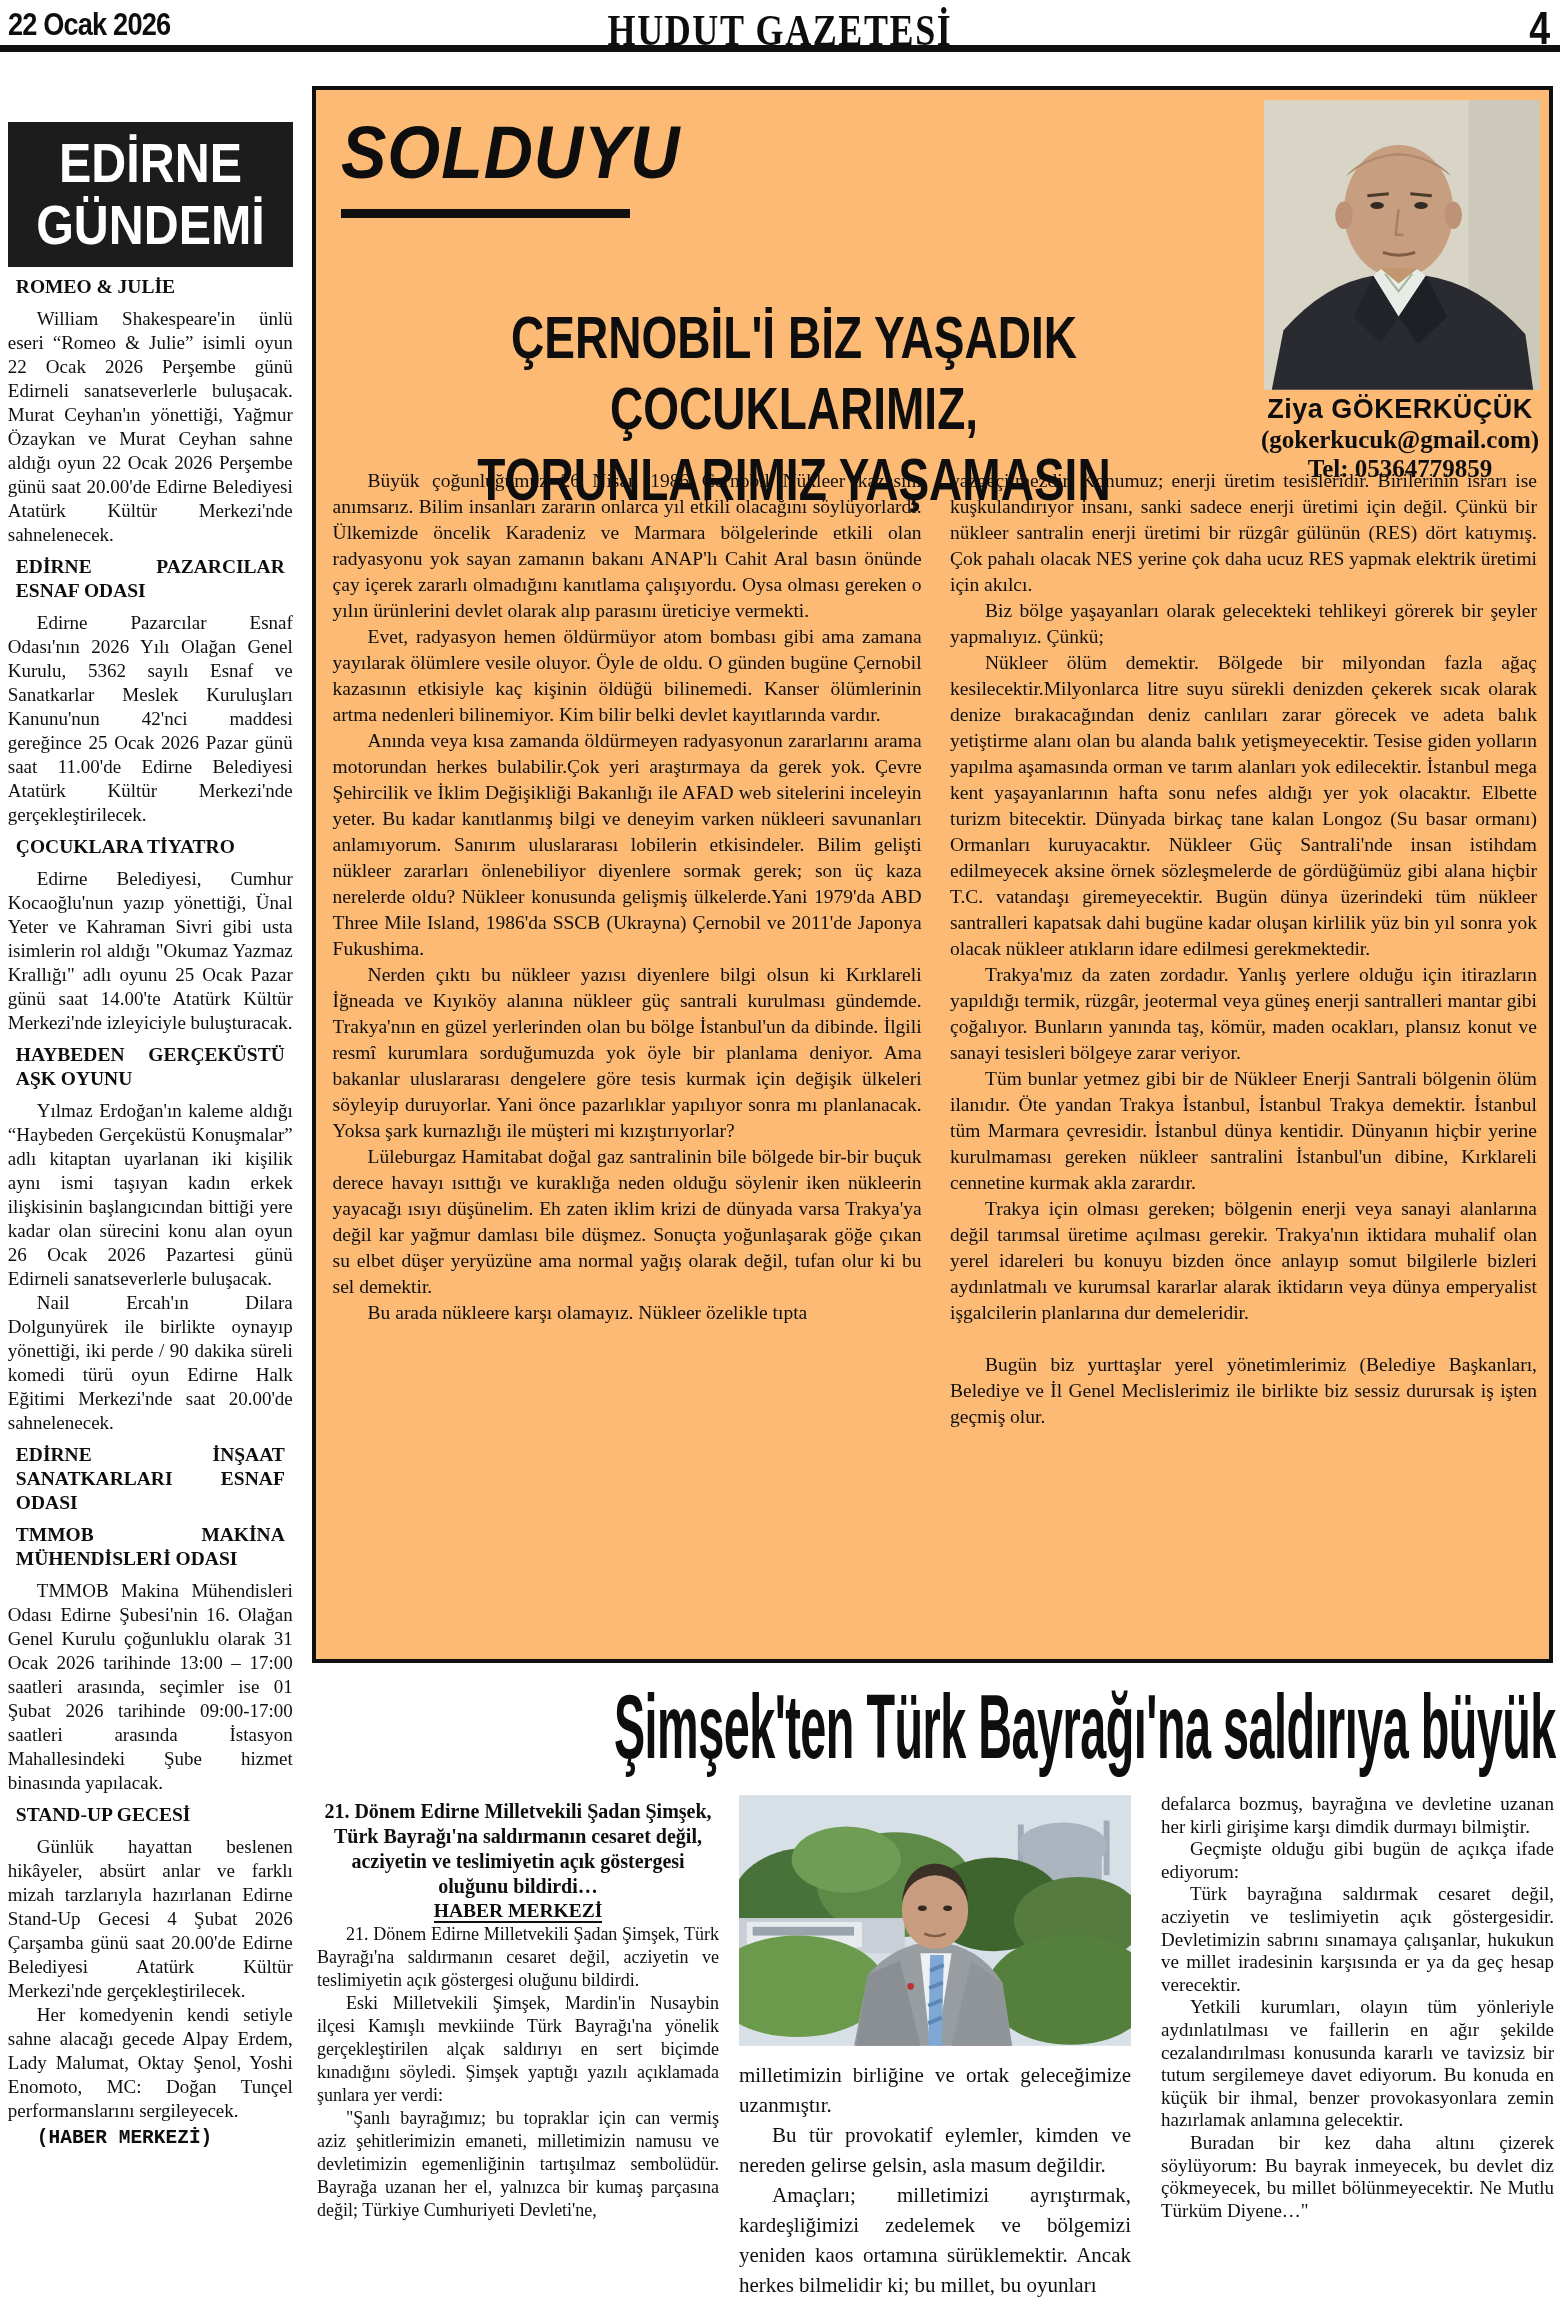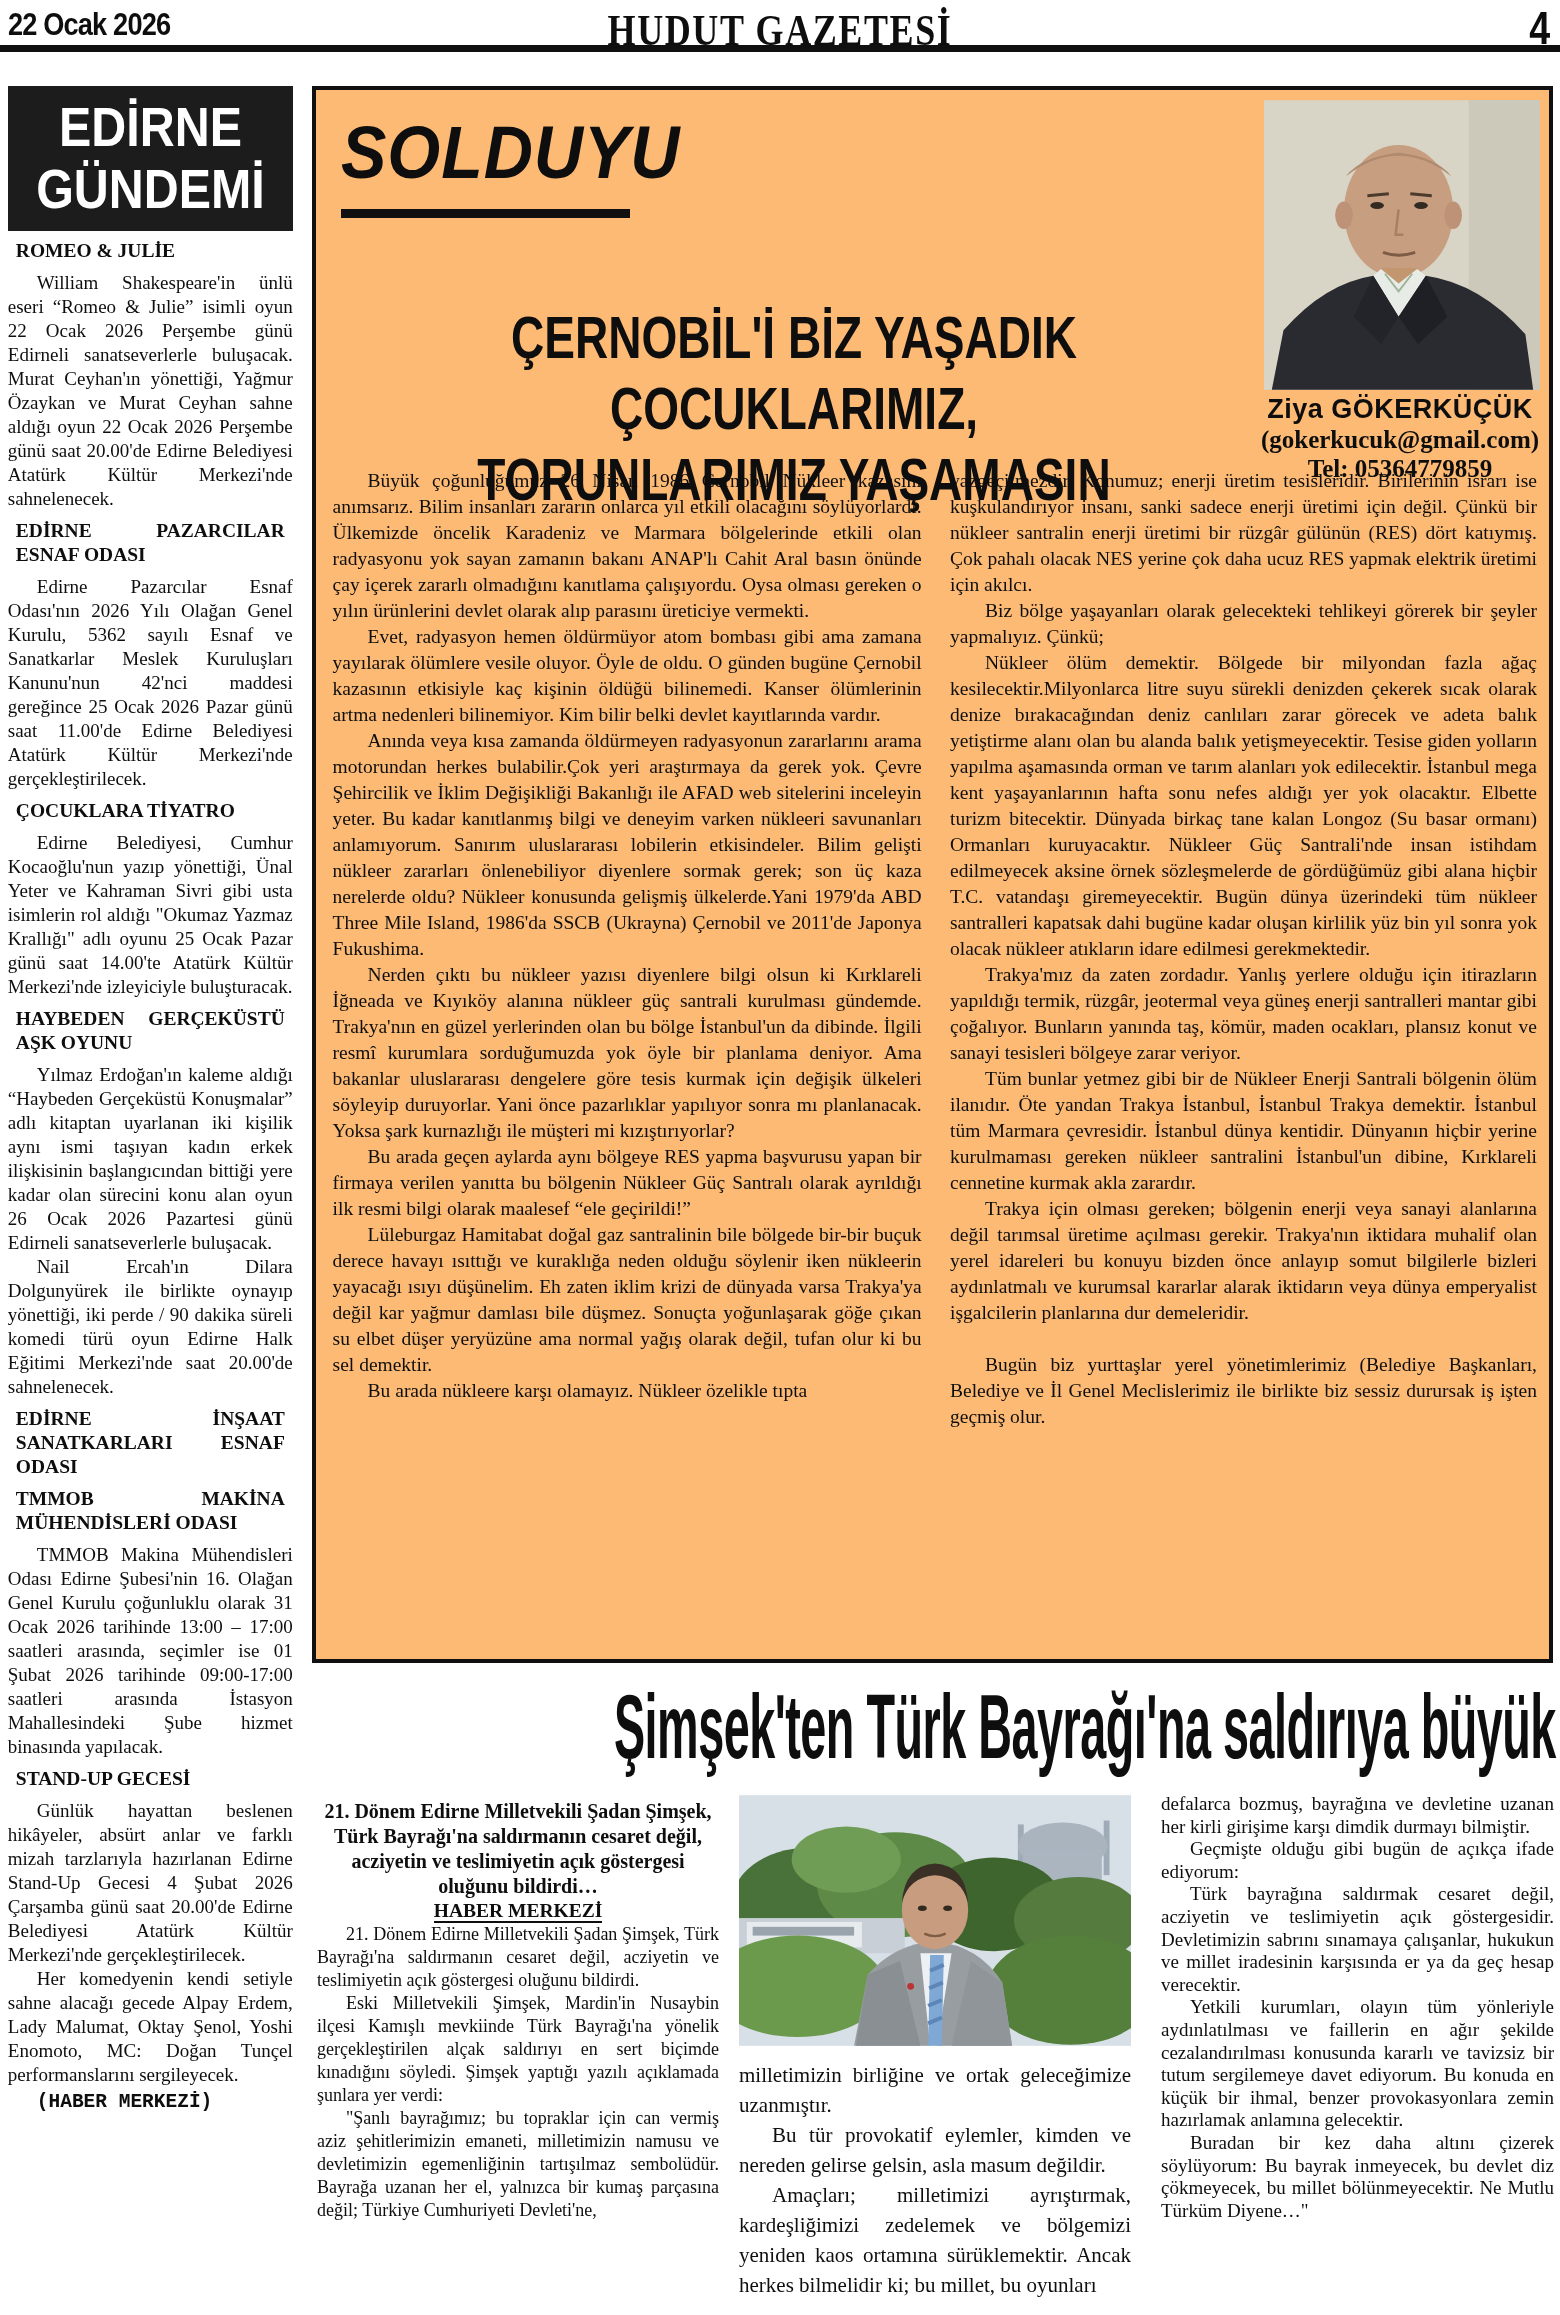--- a/index.html
+++ b/index.html
@@ -8,21 +8,21 @@
   
   .hdr-date{position:absolute;left:7.8px;top:5.9px;font-family:"Liberation Sans",sans-serif;
             font-weight:bold;font-size:32px;transform:scaleX(.85);transform-origin:left top;letter-spacing:-1px;}
   .masthead{position:absolute;left:0;right:0;top:3.9px;text-align:center;font-weight:bold;
             font-size:45px;transform:scaleX(.8);transform-origin:center top;letter-spacing:2px;}
   .pageno{position:absolute;right:9.8px;top:0px;font-family:"Liberation Sans",sans-serif;
           font-weight:bold;font-size:47px;transform:scaleX(.8);transform-origin:right top;}
   .hdr-rule{position:absolute;left:0;top:45px;width:1560px;height:6.8px;background:#101010;}
   
   .sidebar{position:absolute;left:7.8px;top:86px;width:285px;}
-  .sb-box{background:#1c1c1c;color:#ffffff;text-align:center;padding:9.8px 0 11.7px;}
+  .sb-box{background:#1c1c1c;color:#ffffff;text-align:center;padding:9.8px 0 11.7px;margin-top:36px;}
   .sb-box-line{font-family:"Liberation Sans",sans-serif;font-weight:bold;font-size:55px;
                line-height:62px;transform:scaleX(.88);transform-origin:center;}
   .sb-items{margin-top:7.8px;font-size:19px;line-height:24px;text-align:justify;}
   .sb-head{font-weight:bold;font-size:19.5px;line-height:24px;margin:8px;}
   .sb-par{margin:0;text-indent:29px;}
   .sb-footer{font-weight:bold;font-size:19.5px;margin:3.9px 0 0 0;text-indent:29px;font-family:Liberation Mono, monospace;}
   
   .box{position:absolute;left:312px;top:86px;width:1241px;height:1577px;
        border:4.9px solid #101010;box-sizing:border-box;background:#fdba74;}
   .solduyu{position:absolute;left:25px;top:21.5px;font-family:"Liberation Sans",sans-serif;
@@ -132,21 +132,20 @@
     <h1 class="headline">
       <span>ÇERNOBİL'İ BİZ YAŞADIK</span><br>
       <span>ÇOCUKLARIMIZ, TORUNLARIMIZ YAŞAMASIN</span>
     </h1>
 
     <div class="colA">
         <p class="par">Büyük çoğunluğumuz 26 Nisan 1986 Çernobil Nükleer kazasını anımsarız. Bilim insanları zararın onlarca yıl etkili olacağını söylüyorlardı. Ülkemizde öncelik Karadeniz ve Marmara bölgelerinde etkili olan radyasyonu yok sayan zamanın bakanı ANAP'lı Cahit Aral basın önünde çay içerek zararlı olmadığını kanıtlama çalışıyordu. Oysa olması gereken o yılın ürünlerini devlet olarak alıp parasını üreticiye vermekti.</p>
         <p class="par">Evet, radyasyon hemen öldürmüyor atom bombası gibi ama zamana yayılarak ölümlere vesile oluyor. Öyle de oldu. O günden bugüne Çernobil kazasının etkisiyle kaç kişinin öldüğü bilinemedi. Kanser ölümlerinin artma nedenleri bilinemiyor. Kim bilir belki devlet kayıtlarında vardır.</p>
         <p class="par">Anında veya kısa zamanda öldürmeyen radyasyonun zararlarını arama motorundan herkes bulabilir.Çok yeri araştırmaya da gerek yok. Çevre Şehircilik ve İklim Değişikliği Bakanlığı ile AFAD web sitelerini inceleyin yeter. Bu kadar kanıtlanmış bilgi ve deneyim varken nükleeri savunanları anlamıyorum. Sanırım uluslararası lobilerin etkisindeler. Bilim gelişti nükleer zararları önlenebiliyor diyenlere sormak gerek; son üç kaza nerelerde oldu? Nükleer konusunda gelişmiş ülkelerde.Yani 1979'da ABD Three Mile Island, 1986'da SSCB (Ukrayna) Çernobil ve 2011'de Japonya Fukushima.</p>
         <p class="par">Nerden çıktı bu nükleer yazısı diyenlere bilgi olsun ki Kırklareli İğneada ve Kıyıköy alanına nükleer güç santrali kurulması gündemde. Trakya'nın en güzel yerlerinden olan bu bölge İstanbul'un da dibinde. İlgili resmî kurumlara sorduğumuzda yok öyle bir planlama deniyor. Ama bakanlar uluslararası dengelere göre tesis kurmak için değişik ülkeleri söyleyip duruyorlar. Yani önce pazarlıklar yapılıyor sonra mı planlanacak. Yoksa şark kurnazlığı ile müşteri mi kızıştırıyorlar?</p>
-        <p class="par">Bu arada geçen aylarda aynı bölgeye RES yapma başvurusu yapan bir firmaya verilen yanıtta bu bölgenin Nükleer Güç Santralı olarak ayrıldığı ilk resmi bilgi olarak maalesef “ele geçirildi!”</p>
         <p class="par">Lüleburgaz Hamitabat doğal gaz santralinin bile bölgede bir-bir buçuk derece havayı ısıttığı ve kuraklığa neden olduğu söylenir iken nükleerin yayacağı ısıyı düşünelim. Eh zaten iklim krizi de dünyada varsa Trakya'ya değil kar yağmur damlası bile düşmez. Sonuçta yoğunlaşarak göğe çıkan su elbet düşer yeryüzüne ama normal yağış olarak değil, tufan olur ki bu sel demektir.</p>
         <p class="par">Bu arada nükleere karşı olamayız. Nükleer özelikle tıpta</p>
       </div>
     <div class="colB">
         <p class="par">vazgeçilmezdir. Konumuz; enerji üretim tesisleridir. Birilerinin ısrarı ise kuşkulandırıyor insanı, sanki sadece enerji üretimi için değil. Çünkü bir nükleer santralin enerji üretimi bir rüzgâr gülünün (RES) dört katıymış. Çok pahalı olacak NES yerine çok daha ucuz RES yapmak elektrik üretimi için akılcı.</p>
         <p class="par">Biz bölge yaşayanları olarak gelecekteki tehlikeyi görerek bir şeyler yapmalıyız. Çünkü;</p>
         <p class="par">Nükleer ölüm demektir. Bölgede bir milyondan fazla ağaç kesilecektir.Milyonlarca litre suyu sürekli denizden çekerek sıcak olarak denize bırakacağından deniz canlıları zarar görecek ve adeta balık yetiştirme alanı olan bu alanda balık yetişmeyecektir. Tesise giden yolların yapılma aşamasında orman ve tarım alanları yok edilecektir. İstanbul mega kent yaşayanlarının hafta sonu nefes aldığı yer yok olacaktır. Elbette turizm bitecektir. Dünyada birkaç tane kalan Longoz (Su basar ormanı) Ormanları kuruyacaktır. Nükleer Güç Santrali'nde insan istihdam edilmeyecek aksine örnek sözleşmelerde de gördüğümüz gibi alana hiçbir T.C. vatandaşı giremeyecektir. Bugün dünya üzerindeki tüm nükleer santralleri kapatsak dahi bugüne kadar oluşan kirlilik yüz bin yıl sonra yok olacak nükleer atıkların idare edilmesi gerekmektedir.</p>
         <p class="par">Trakya'mız da zaten zordadır. Yanlış yerlere olduğu için itirazların yapıldığı termik, rüzgâr, jeotermal veya güneş enerji santralleri mantar gibi çoğalıyor. Bunların yanında taş, kömür, maden ocakları, plansız konut ve sanayi tesisleri bölgeye zarar veriyor.</p>
         <p class="par">Tüm bunlar yetmez gibi bir de Nükleer Enerji Santrali bölgenin ölüm ilanıdır. Öte yandan Trakya İstanbul, İstanbul Trakya demektir. İstanbul tüm Marmara çevresidir. İstanbul dünya kentidir. Dünyanın hiçbir yerine kurulmaması gereken nükleer santralini İstanbul'un dibine, Kırklareli cennetine kurmak akla zarardır.</p>
         <p class="par">Trakya için olması gereken; bölgenin enerji veya sanayi alanlarına değil tarımsal üretime açılması gerekir. Trakya'nın iktidara muhalif olan yerel idareleri bu konuyu bizden önce anlayıp somut bilgilerle bizleri aydınlatmalı ve kurumsal kararlar alarak iktidarın veya dünya emperyalist işgalcilerin planlarına dur demeleridir.</p>

